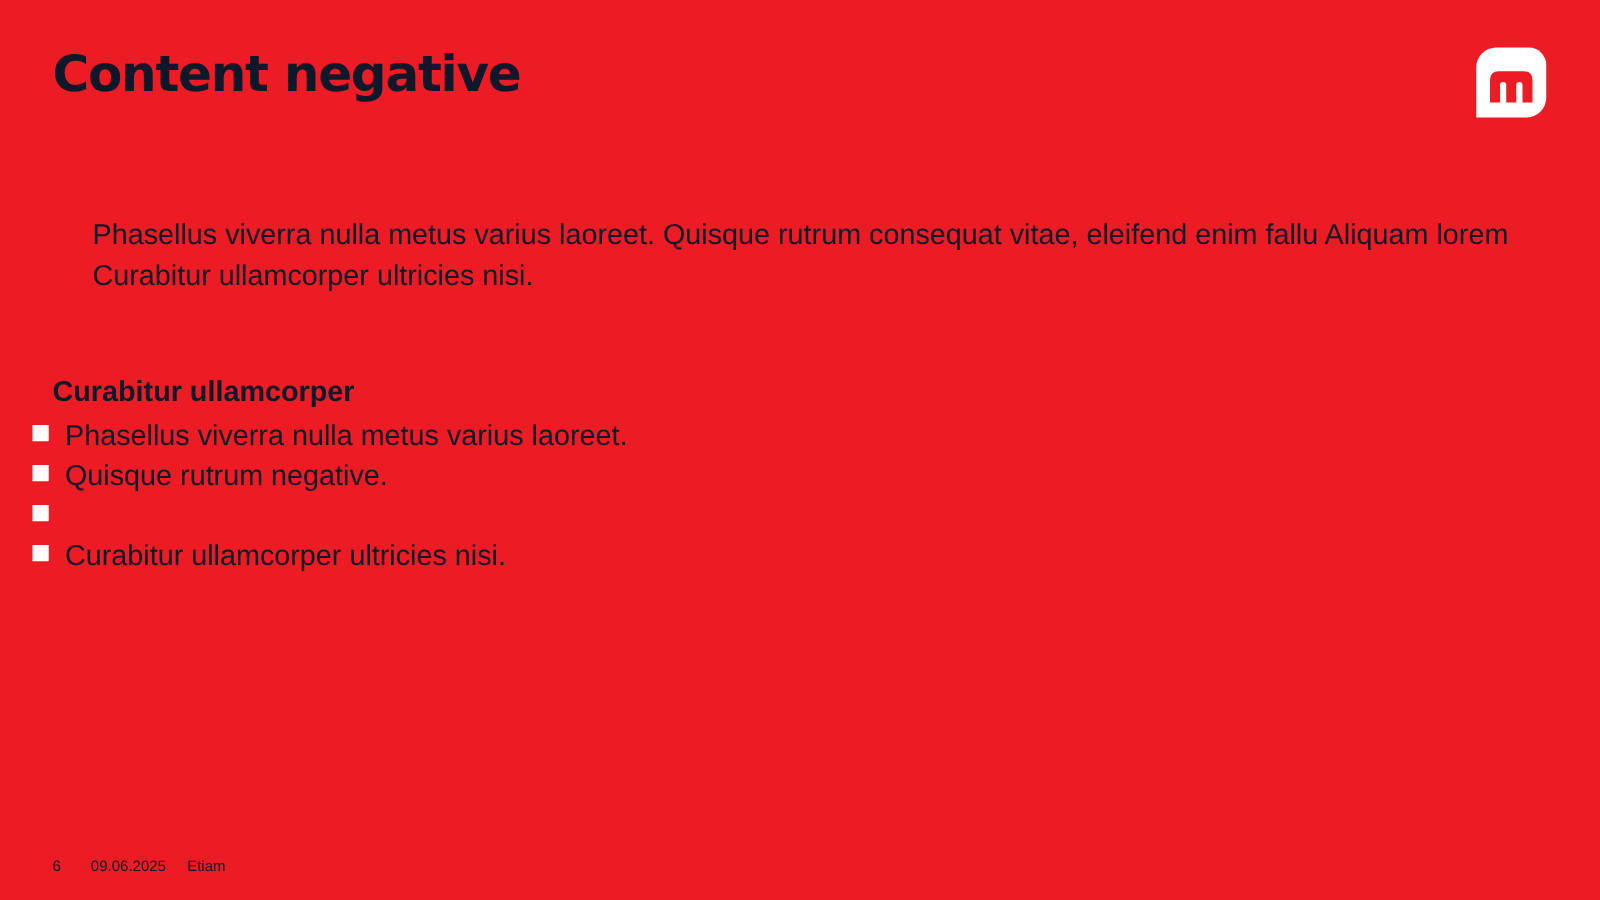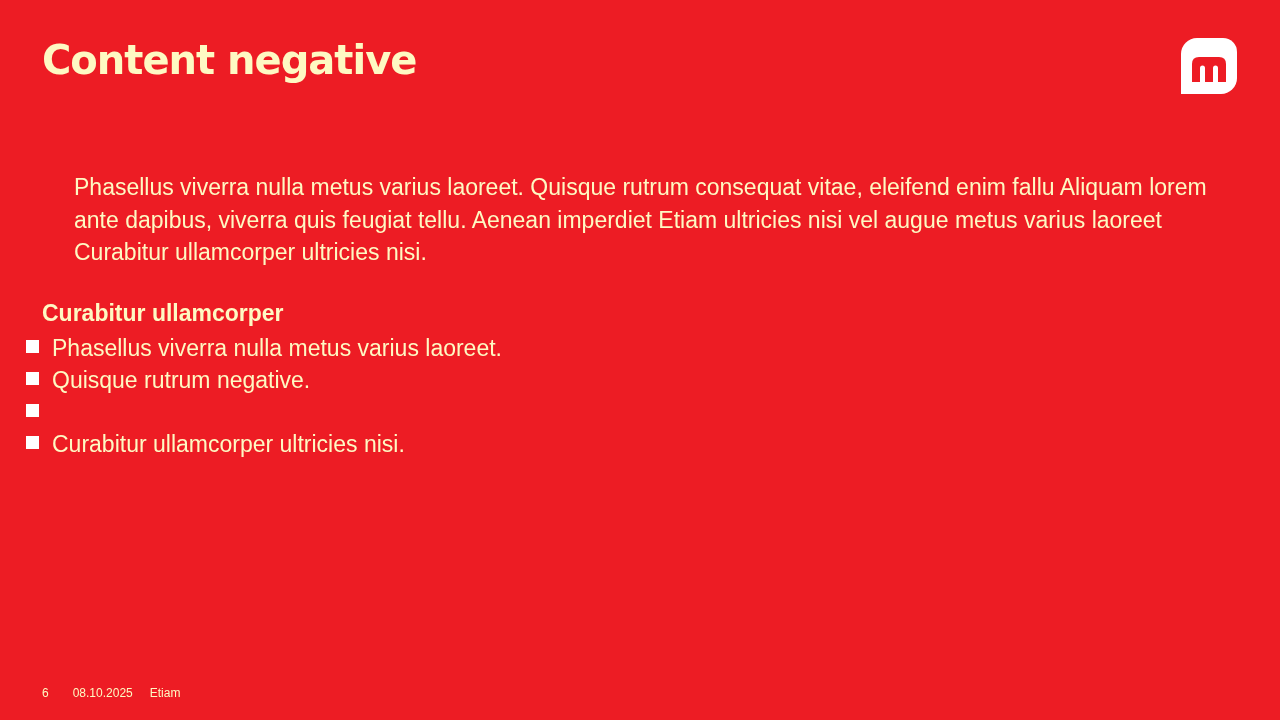--- a/index.html
+++ b/index.html
@@ -90,35 +90,34 @@
     left: 0;
     top: 0;
     width: 56px;
     height: 56px;
     display: block;
   }
 </style>
 </head>
 <body>
 
-<div class="slide" style="background: rgb(237, 28, 36); color: #fef9c3;">
+<div class="slide" style="background: rgb(237, 28, 36); color: #0f172a;">
 
   <div class="title">
     <div class="tline">Content negative</div>
   </div>
 
   <div class="logo" style="background: rgb(255, 255, 255);">
     <svg viewBox="0 0 56 56" aria-hidden="true">
       <path d="M11 44 V26 Q11 19 18 19 H38 Q45 19 45 26 V44 H37 V30 Q37 27.5 34.5 27.5 Q32 27.5 32 30 V44 H24 V30 Q24 27.5 21.5 27.5 Q19 27.5 19 30 V44 Z" fill="#ED1C24"></path>
     </svg>
   </div>
 
   <div class="paragraph">
     <div class="pline">Phasellus viverra nulla metus varius laoreet. Quisque rutrum consequat vitae, eleifend enim fallu Aliquam lorem</div>
-    <div class="pline">ante dapibus, viverra quis feugiat tellu. Aenean imperdiet Etiam ultricies nisi vel augue metus varius laoreet</div>
     <div class="pline">Curabitur ullamcorper ultricies nisi.</div>
   </div>
 
   <div class="subheading">Curabitur ullamcorper</div>
 
   <div class="bullets">
     <div class="bullet-row">
       <span class="bullet-square"></span>
       <span class="bullet-text">Phasellus viverra nulla metus varius laoreet.</span>
     </div>
@@ -129,16 +128,16 @@
     <div class="bullet-row">
       <span class="bullet-square"></span>
     </div>
     <div class="bullet-row">
       <span class="bullet-square"></span>
       <span class="bullet-text">Curabitur ullamcorper ultricies nisi.</span>
     </div>
   </div>
 
   <div class="footer">
-    <span class="f-page">6</span><span class="f-date">08.10.2025</span><span class="f-label">Etiam</span>
+    <span class="f-page">6</span><span class="f-date">09.06.2025</span><span class="f-label">Etiam</span>
   </div>
 
 </div>
 
 </body></html>

